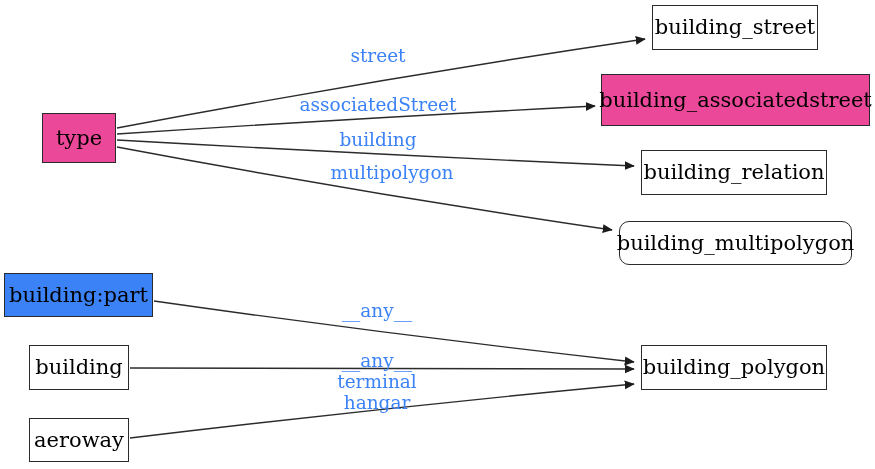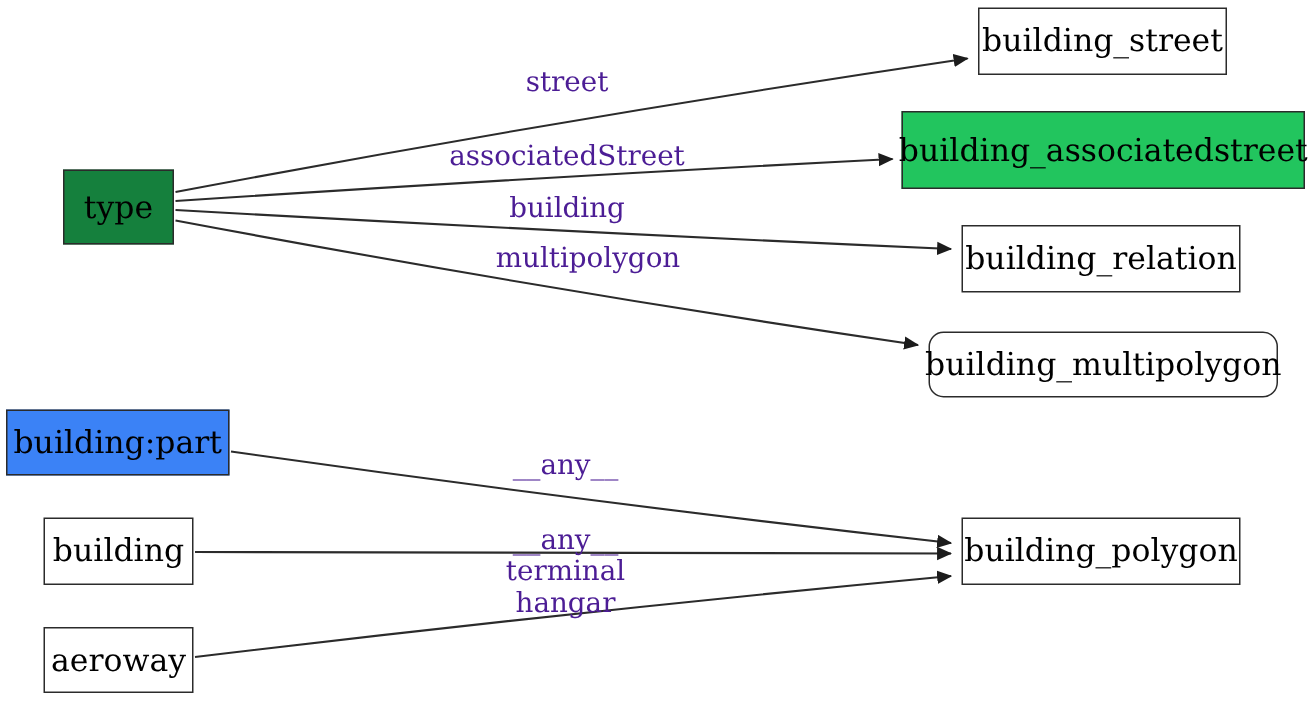--- a/index.html
+++ b/index.html
@@ -31,21 +31,21 @@
     align-items: center;
     justify-content: center;
     color: #000000;
     font-size: 21px;
     line-height: 1;
     white-space: nowrap;
     z-index: 3;
   }
   .edge-label {
     position: absolute;
-    color: #4c1d95;
+    color: #3b82f6;
     font-size: 18.5px;
     line-height: 1;
     white-space: nowrap;
     transform: translate(-50%, -50%);
     background: transparent;
     z-index: 2;
   }
 </style>
 </head>
 <body>
@@ -62,23 +62,23 @@
         <path d="M 117 128 Q 381 78.16 645 39" fill="none" stroke="#2b2b2b" stroke-width="1.4" marker-end="url(#arrow)"></path>
         <path d="M 117 134 Q 356 118.32 595 106" fill="none" stroke="#2b2b2b" stroke-width="1.4" marker-end="url(#arrow)"></path>
         <path d="M 117 140 Q 375.5 154.56 634 166" fill="none" stroke="#2b2b2b" stroke-width="1.4" marker-end="url(#arrow)"></path>
         <path d="M 117 147 Q 364.5 193.48 612 230" fill="none" stroke="#2b2b2b" stroke-width="1.4" marker-end="url(#arrow)"></path>
         <path d="M 154 301 Q 394 335.16 634 362" fill="none" stroke="#2b2b2b" stroke-width="1.4" marker-end="url(#arrow)"></path>
         <path d="M 130 368 Q 382 368.56 634 369" fill="none" stroke="#2b2b2b" stroke-width="1.4" marker-end="url(#arrow)"></path>
         <path d="M 130 438 Q 382 407.76 634 384" fill="none" stroke="#2b2b2b" stroke-width="1.4" marker-end="url(#arrow)"></path>
       </g>
   </svg>
 
-  <div class="node" style="left: 42px; top: 113px; width: 74px; height: 50px; border-color: rgb(43, 43, 43); background: #15803d;">type</div>
+  <div class="node" style="left: 42px; top: 113px; width: 74px; height: 50px; border-color: rgb(43, 43, 43); background: #ec4899;">type</div>
   <div class="node" style="left: 652px; top: 5px; width: 166px; height: 45px; border-color: rgb(43, 43, 43); background: rgb(255, 255, 255);">building_street</div>
-  <div class="node" style="left: 601px; top: 74px; width: 269px; height: 52px; border-color: rgb(43, 43, 43); background: #22c55e;">building_associatedstreet</div>
+  <div class="node" style="left: 601px; top: 74px; width: 269px; height: 52px; border-color: rgb(43, 43, 43); background: #ec4899;">building_associatedstreet</div>
   <div class="node" style="left: 641px; top: 150px; width: 186px; height: 45px; border-color: rgb(43, 43, 43); background: rgb(255, 255, 255);">building_relation</div>
   <div class="node" style="left: 619px; top: 221px; width: 233px; height: 44px; border-color: rgb(43, 43, 43); background: rgb(255, 255, 255); border-radius: 10px;">building_multipolygon</div>
   <div class="node" style="left: 4px; top: 273px; width: 149px; height: 44px; border-color: rgb(43, 43, 43); background: #3b82f6;">building:part</div>
   <div class="node" style="left: 29px; top: 345px; width: 100px; height: 45px; border-color: rgb(43, 43, 43); background: rgb(255, 255, 255);">building</div>
   <div class="node" style="left: 29px; top: 418px; width: 100px; height: 44px; border-color: rgb(43, 43, 43); background: rgb(255, 255, 255);">aeroway</div>
   <div class="node" style="left: 641px; top: 345px; width: 186px; height: 45px; border-color: rgb(43, 43, 43); background: rgb(255, 255, 255);">building_polygon</div>
 
   <div class="edge-label" style="left: 378px; top: 56px;">street</div>
   <div class="edge-label" style="left: 378px; top: 105px;">associatedStreet</div>
   <div class="edge-label" style="left: 378px; top: 140px;">building</div>

